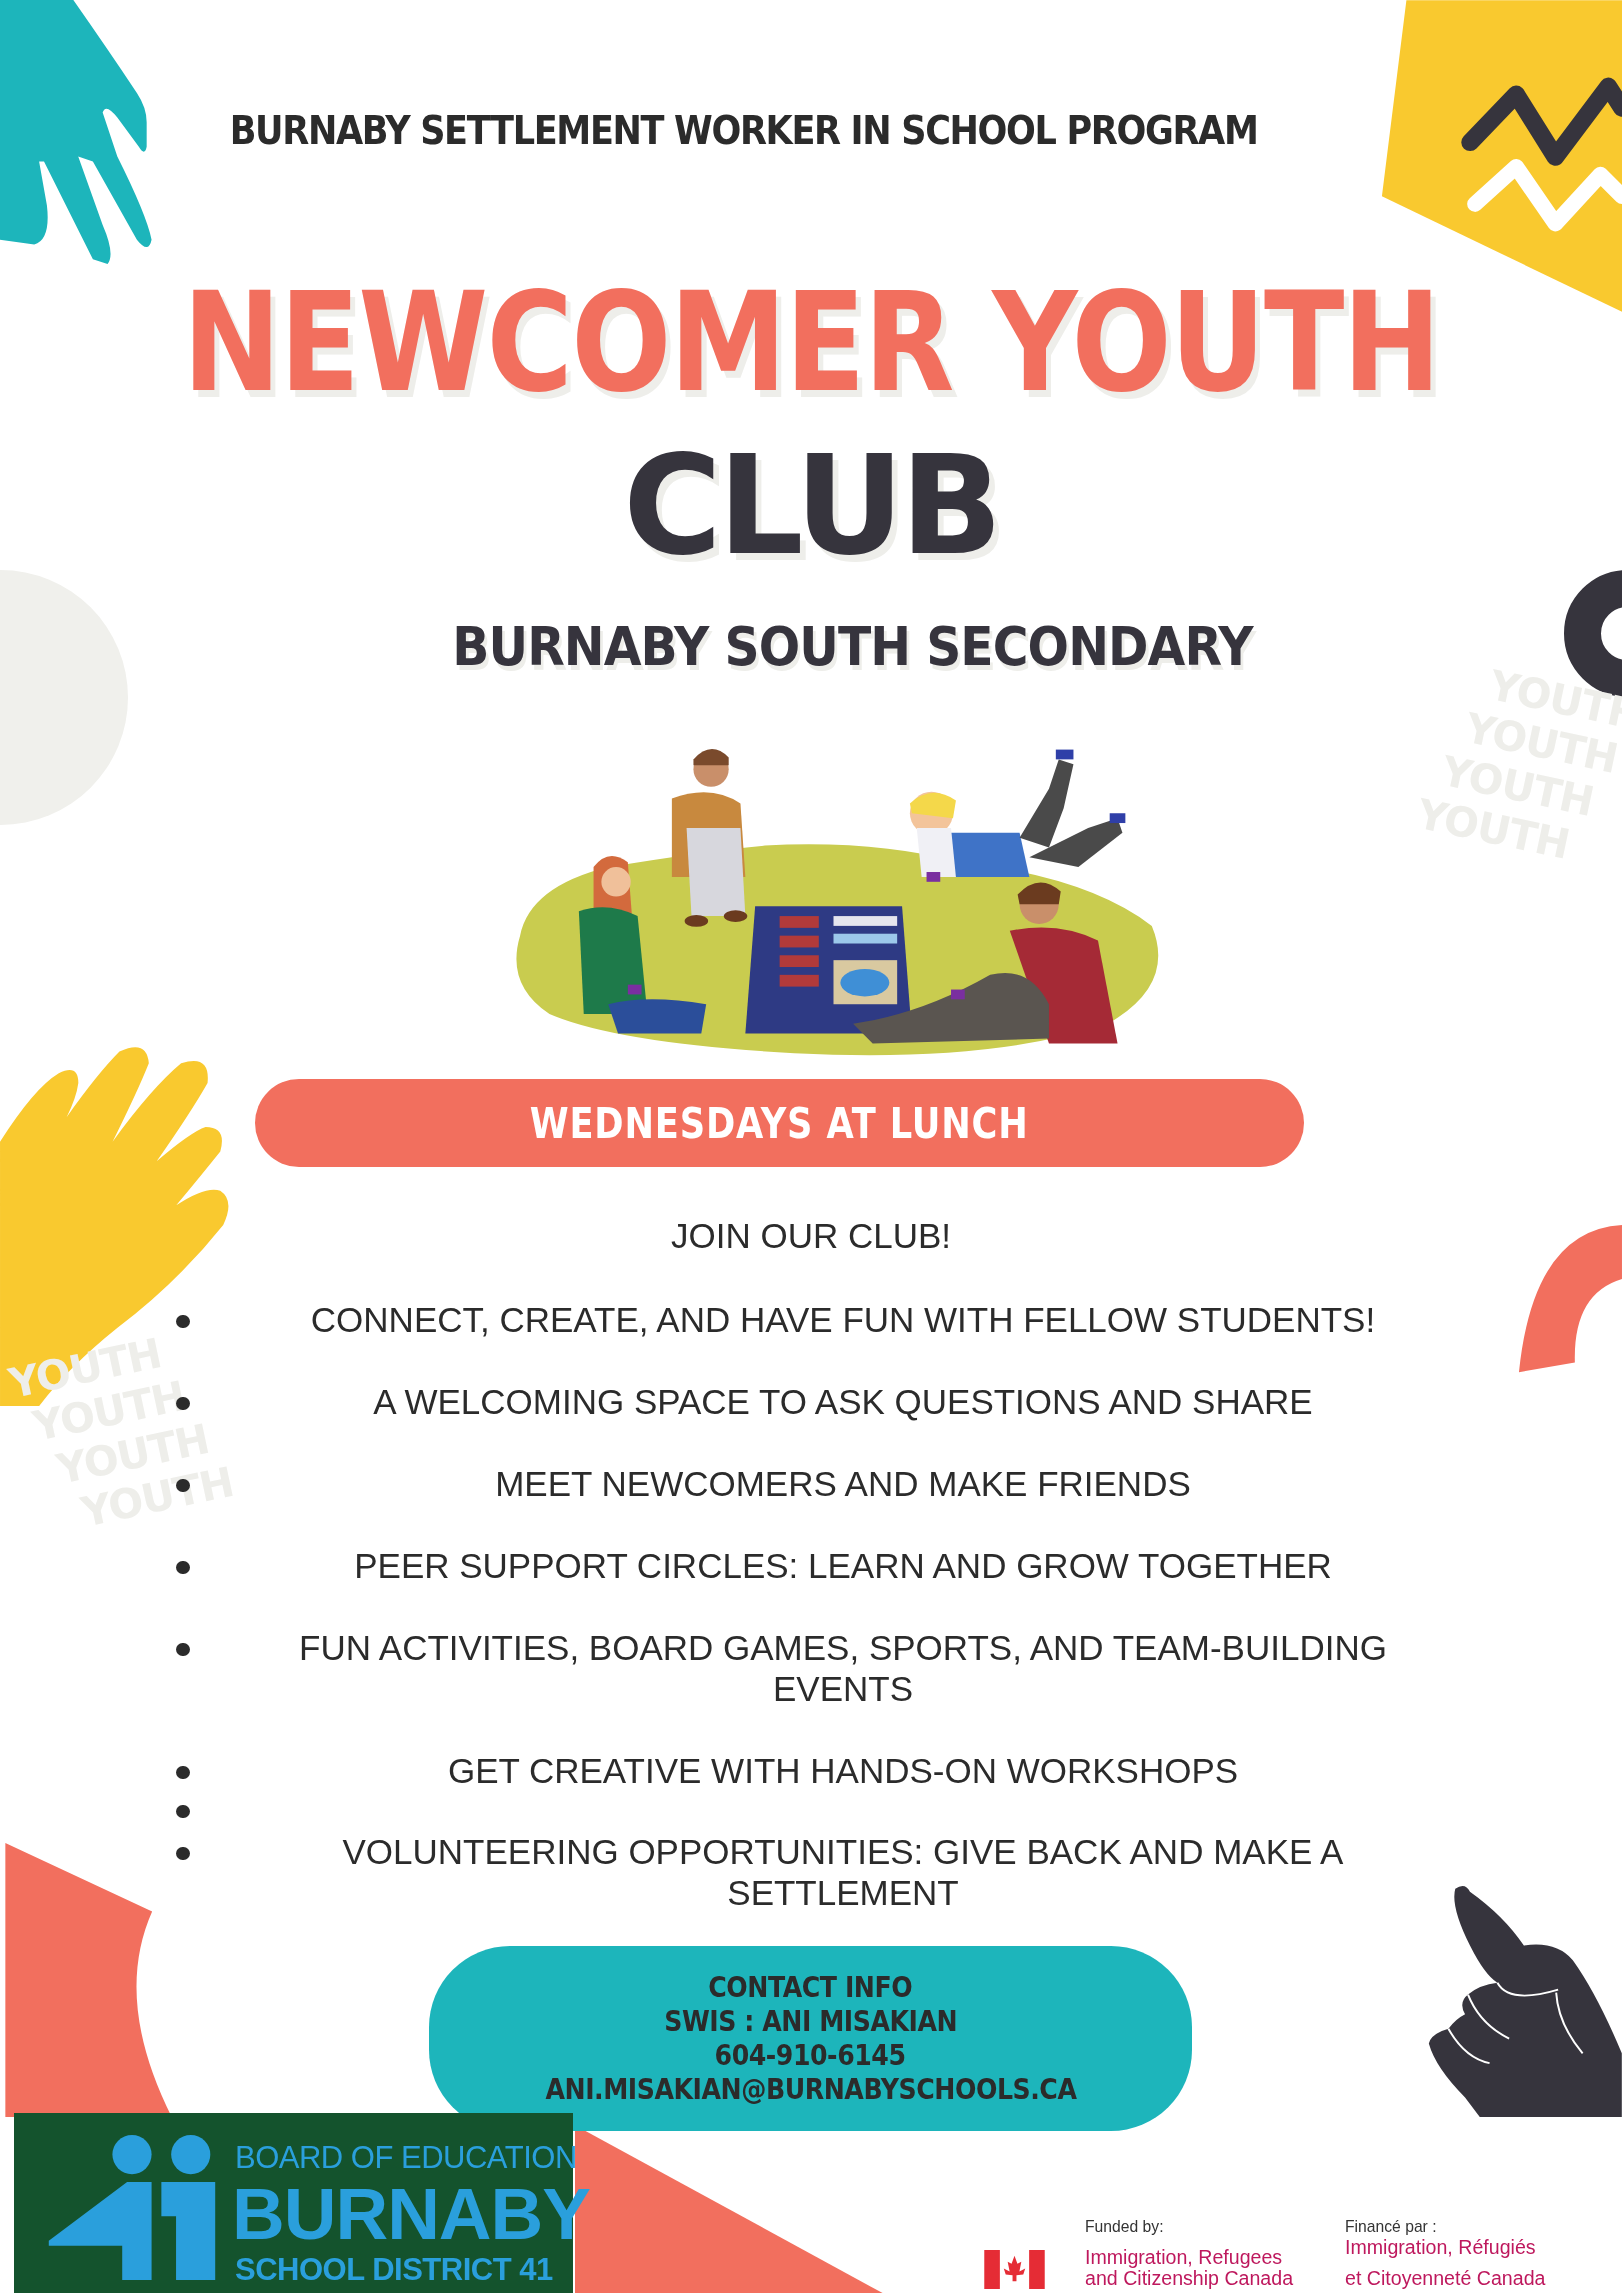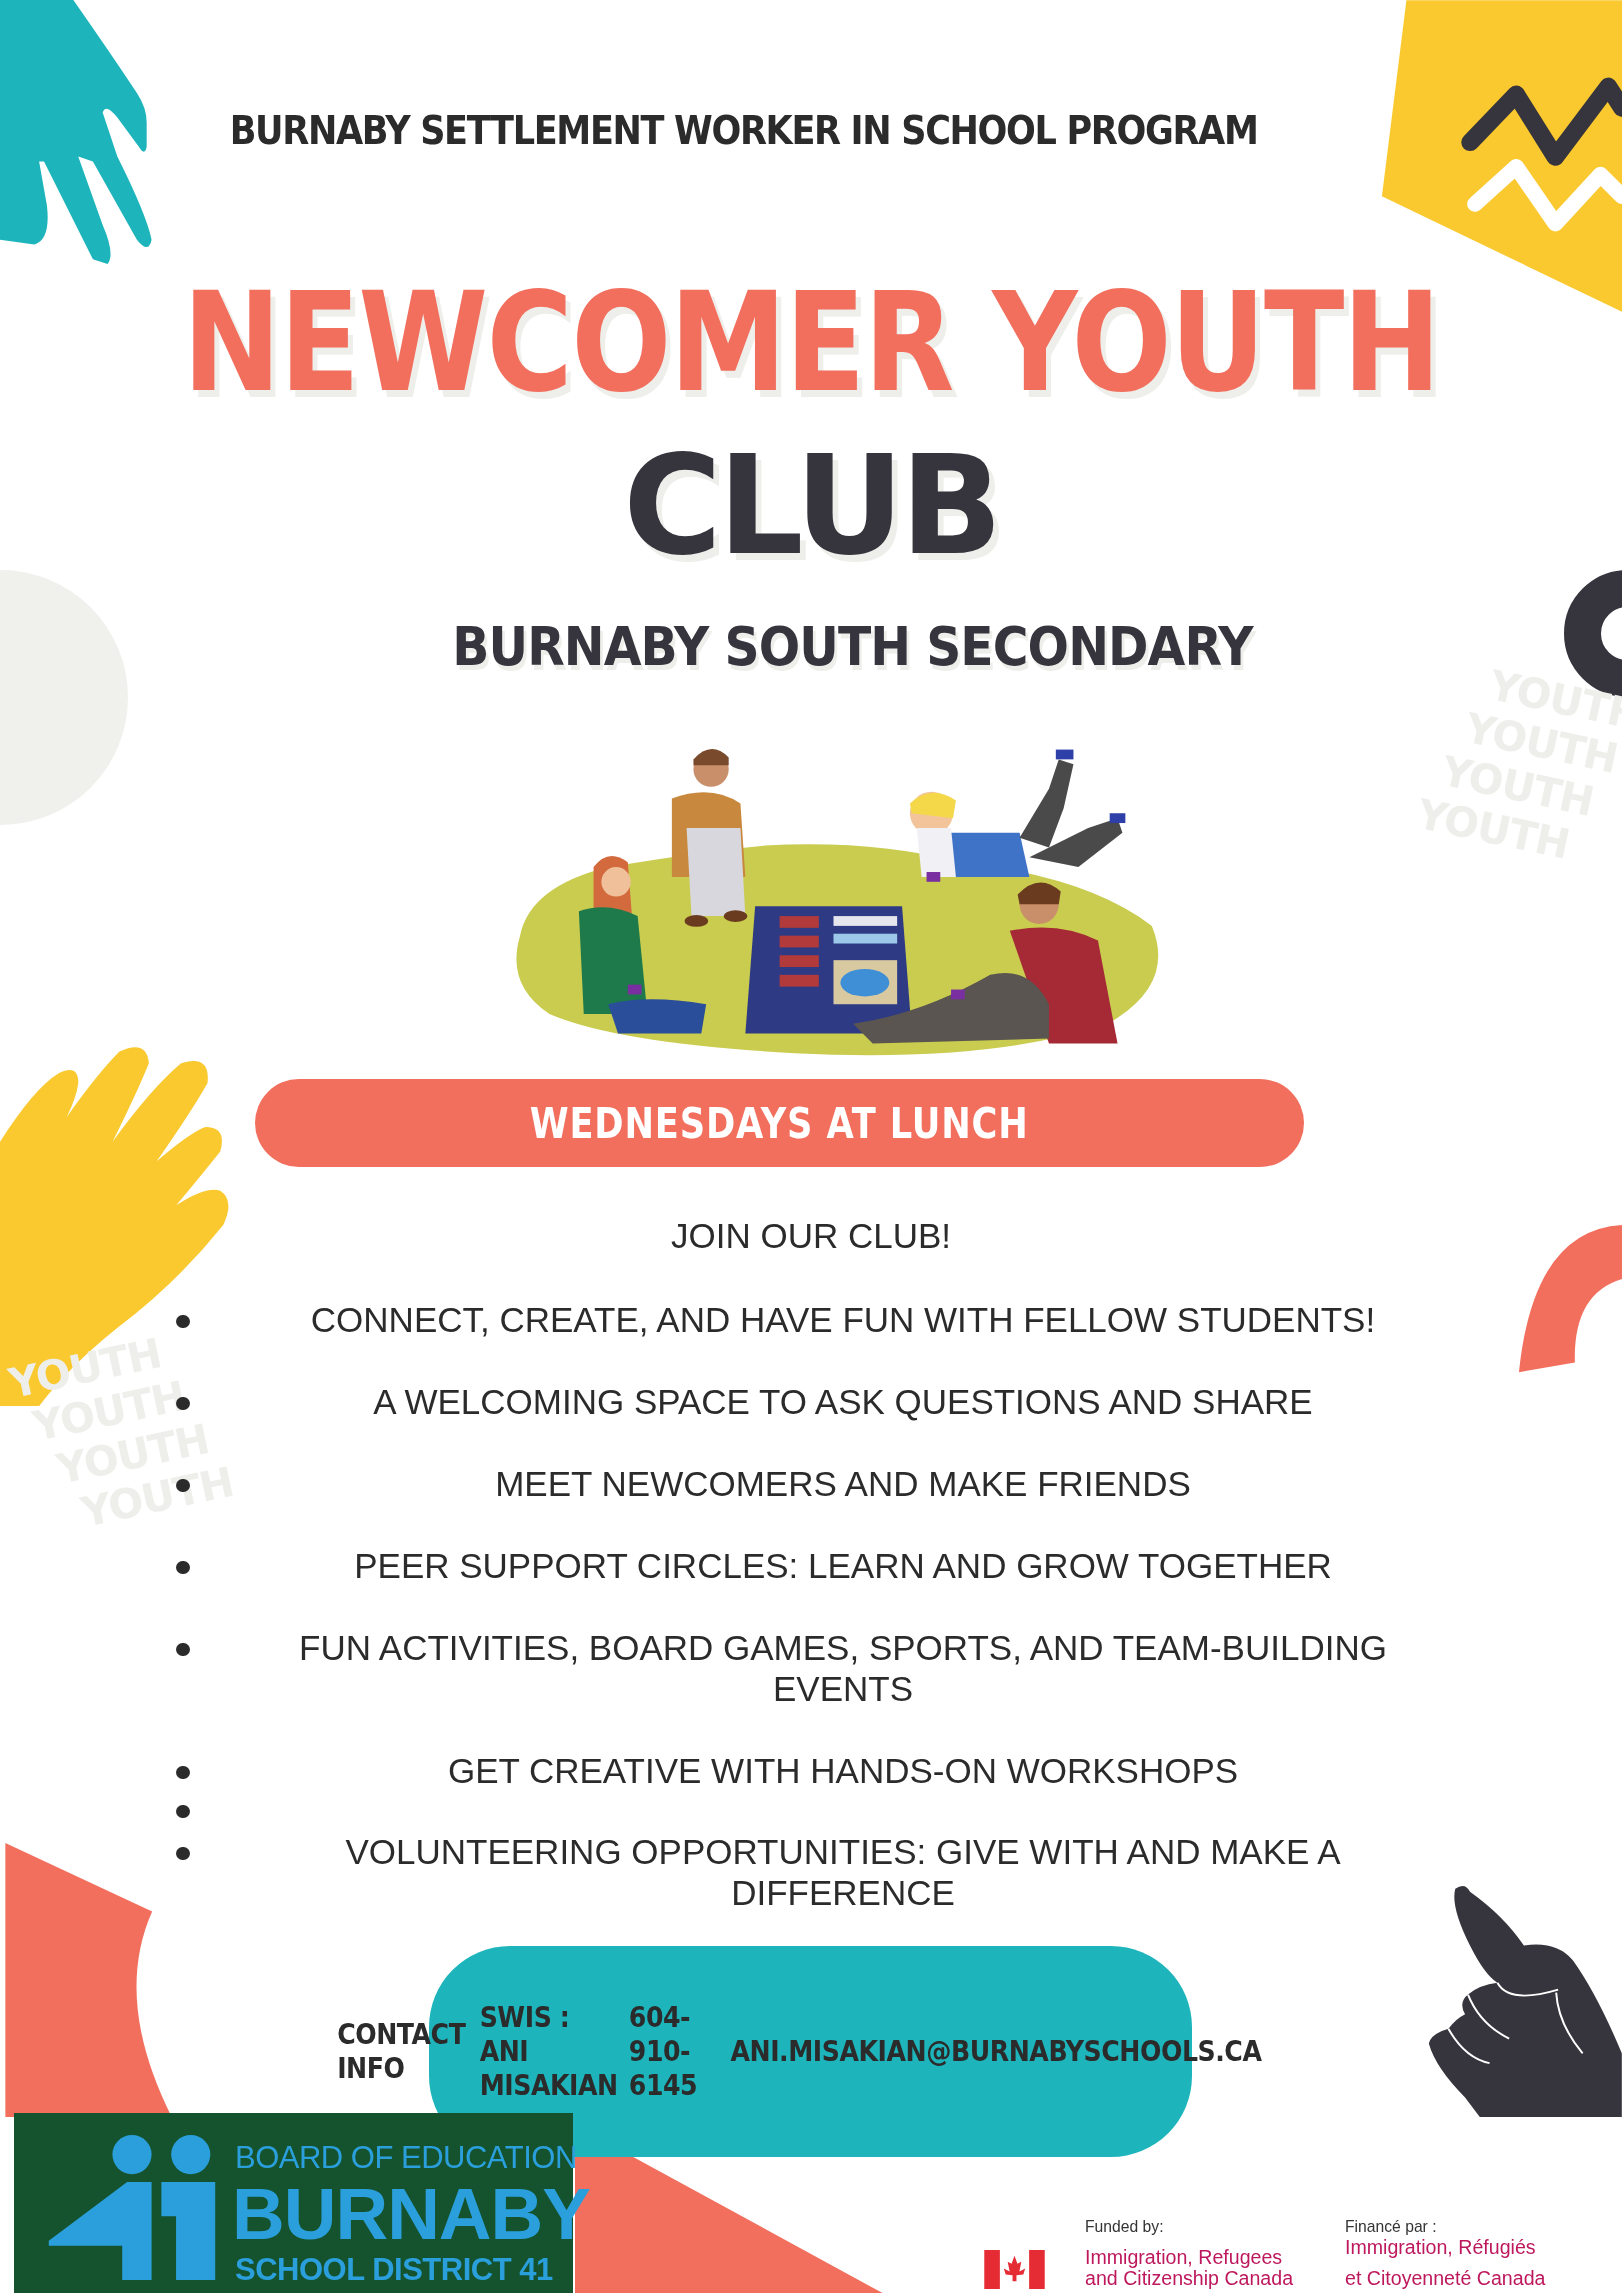--- a/index.html
+++ b/index.html
@@ -41,23 +41,23 @@
     position: absolute; left: 0; width: 1622px;
   }
   .bullet {
     position: absolute; left: 176px; width: 13.7px; height: 13.7px; border-radius: 50%; background: #2b2b2b;
   }
   .feature-text {
     position: absolute; left: 255px; width: 1176px; text-align: center;
     font-family: "Liberation Sans", sans-serif; font-size: 35px; line-height: 41px; color: #2b2b2b;
   }
   .contact-pill {
-    position: absolute; left: 429px; top: 1946px; width: 763px; height: 211px;
+    position: absolute; left: 429px; top: 1946px; width: 763px; height: 185px;
     background: #1db5bb; border-radius: 81px;
-    display: flex; align-items: center; justify-content: center;
+    display: flex; flex-direction: column; align-items: center; justify-content: center;
   }
   .contact-pill span {
     font-family: "DejaVu Sans", sans-serif; font-weight: bold; color: #2b2b2b;
     font-size: 28px; line-height: 34px; letter-spacing: -0.5px; transform: scaleX(0.9);
   }
   .sd-logo { position: absolute; left: 14px; top: 2113px; width: 559px; height: 180px; background: #14532d; }
   .sd-line { position: absolute; font-family: "Liberation Sans", sans-serif; color: #2a9fdc; white-space: nowrap; }
   .irc { position: absolute; left: 970px; top: 2127px; width: 652px; height: 167px; }
   .irc .small { position: absolute; font-family: "Liberation Sans", sans-serif; font-size: 15.7px; color: #333; margin-top: 46px; }
   .irc .dept { position: absolute; font-family: "Liberation Sans", sans-serif; font-size: 19.6px; line-height: 21.6px; color: #be185d; }
@@ -202,21 +202,21 @@
   <div class="feature" style="top:1750px">
     <div class="bullet" style="top:15.7px"></div>
     <div class="feature-text">GET CREATIVE WITH HANDS-ON WORKSHOPS</div>
   </div>
   <div class="feature" style="top:1789px">
     <div class="bullet" style="top:15.7px"></div>
     <div class="feature-text"></div>
   </div>
   <div class="feature" style="top:1831px">
     <div class="bullet" style="top:15.7px"></div>
-    <div class="feature-text" style="padding:0 59px">VOLUNTEERING OPPORTUNITIES: GIVE WITH AND MAKE A DIFFERENCE</div>
+    <div class="feature-text" style="padding:0 59px">VOLUNTEERING OPPORTUNITIES: GIVE BACK AND MAKE A SETTLEMENT</div>
   </div>
 </div>
 
 <div class="contact-pill">
   <span>CONTACT INFO</span>
   <span>SWIS : ANI MISAKIAN</span>
   <span>604-910-6145</span>
   <span>ANI.MISAKIAN@BURNABYSCHOOLS.CA</span>
 </div>
 

